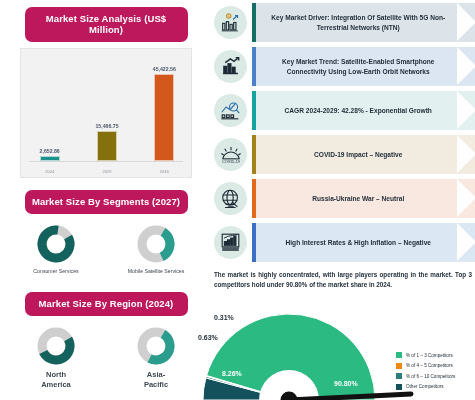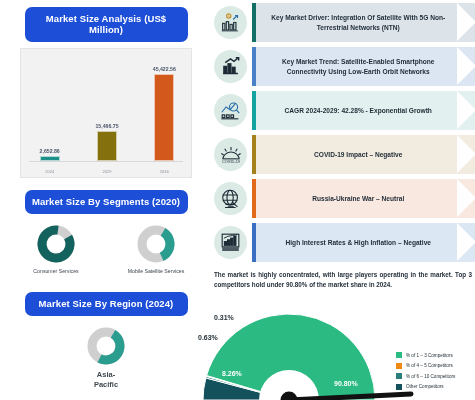--- a/index.html
+++ b/index.html
@@ -8,21 +8,21 @@
     background: #ffffff;
     font-family: "Liberation Sans", sans-serif;
     overflow: hidden;
   }
   .page { position: relative; width: 475px; height: 400px; }
 
   
   .left-col { position: absolute; left: 0; top: 0; width: 212px; height: 400px; }
 
   .pill {
-    background: #1d4ed8;
+    background: #be185d;
     border-radius: 7px;
     color: #ffffff;
     font-size: 9.5px;
     font-weight: bold;
     letter-spacing: 0.1px;
     text-align: center;
     padding: 6px 4px 7px;
     margin: 0 auto;
     width: 163px;
   }
@@ -211,21 +211,21 @@
             <div class="bar-cat" style="bottom: -13px;">2029</div>
           </div>
           <div class="bar-slot" style="left: 114.667px; width: 57.3333px;">
             <div class="bar" style="height: 87.2113px; background: rgb(210, 88, 27);"></div>
             <div class="bar-val" style="bottom: 89.2113px;">45,422.56</div>
             <div class="bar-cat" style="bottom: -13px;">2034</div>
           </div>
         </div>
     </div>
 
-    <div class="pill" style="margin-top:12px;">Market Size By Segments (2020)</div>
+    <div class="pill" style="margin-top:12px;">Market Size By Segments (2027)</div>
 
     <div class="donut-row" id="segments-row">
         <div class="donut-wrap">
           <div class="donut">
          <svg width="40" height="40" viewBox="0 0 40 40">
     <circle cx="20" cy="20" r="14" fill="none" stroke="#cfcfcf" stroke-width="9"></circle>
     <circle cx="20" cy="20" r="14" fill="none" stroke="#14625e" stroke-width="9" stroke-dasharray="74.84027683087749 13.124317469636722" transform="rotate(-30 20 20)"></circle>
   </svg>
          <div class="donut-pct">85.08%</div>
        </div>
@@ -239,20 +239,30 @@
   </svg>
          <div class="donut-pct">34.84%</div>
        </div>
        <div class="donut-label">Mobile Satellite Services</div>
         </div>
       </div>
 
     <div class="pill" style="margin-top:17px;">Market Size By Region (2024)</div>
 
     <div class="donut-row" id="regions-row">
+        <div class="donut-wrap">
+          <div class="donut">
+         <svg width="40" height="40" viewBox="0 0 40 40">
+    <circle cx="20" cy="20" r="14" fill="none" stroke="#cfcfcf" stroke-width="9"></circle>
+    <circle cx="20" cy="20" r="14" fill="none" stroke="#14625e" stroke-width="9" stroke-dasharray="44.86194309326225 43.10265120725196" transform="rotate(-30 20 20)"></circle>
+  </svg>
+         <div class="donut-pct">51.00%</div>
+       </div>
+       <div class="donut-label big">North<br>America</div>
+        </div>
         <div class="donut-wrap">
           <div class="donut">
          <svg width="40" height="40" viewBox="0 0 40 40">
     <circle cx="20" cy="20" r="14" fill="none" stroke="#cfcfcf" stroke-width="9"></circle>
     <circle cx="20" cy="20" r="14" fill="none" stroke="#2a9d8f" stroke-width="9" stroke-dasharray="43.10265120725196 44.86194309326225" transform="rotate(-60 20 20)"></circle>
   </svg>
          <div class="donut-pct">49.00%</div>
        </div>
        <div class="donut-label big">Asia-<br>Pacific</div>
         </div>

